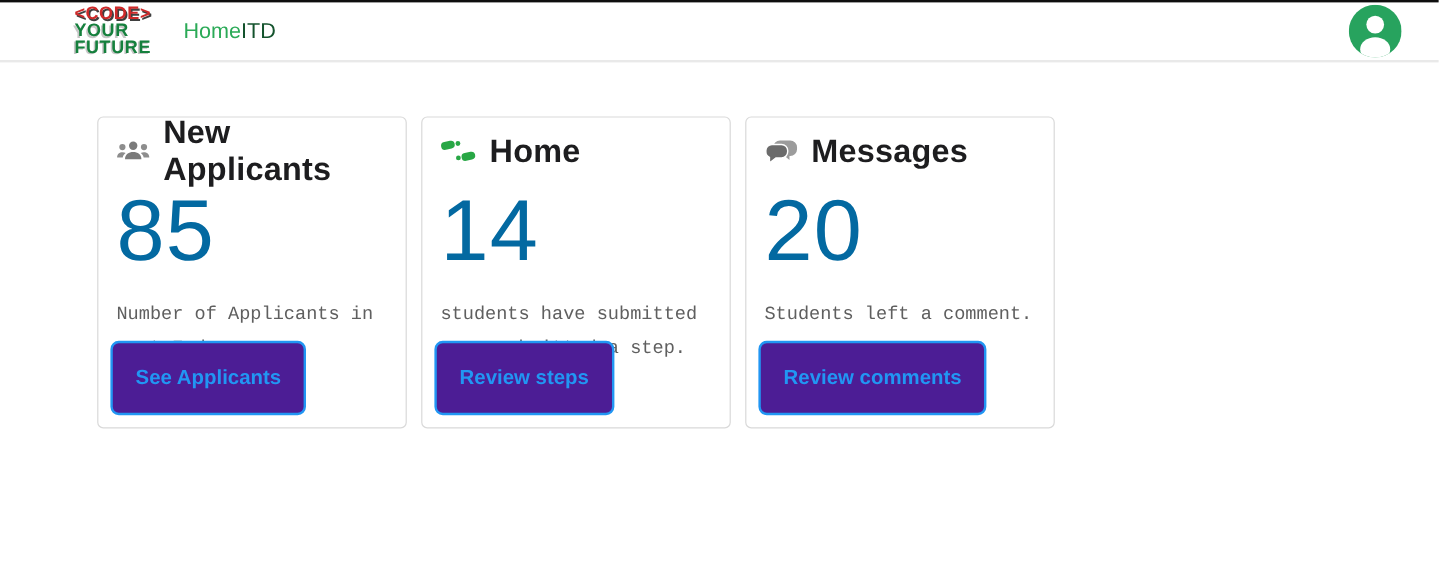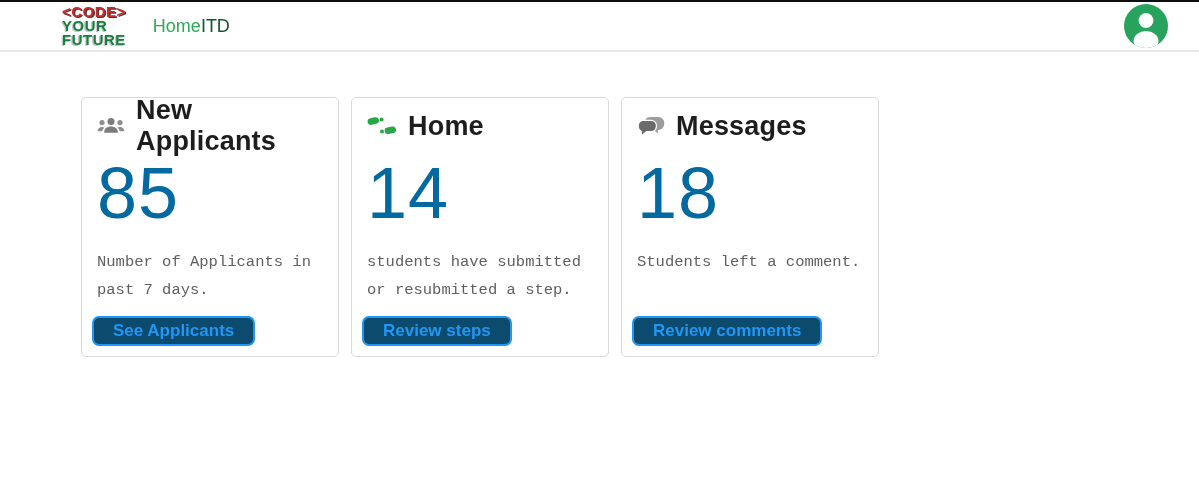--- a/index.html
+++ b/index.html
@@ -92,28 +92,28 @@
     font-size: 72px; font-weight: 400; color: #0369a1;
     line-height: 1; margin-top: 16px; letter-spacing: 1px;
   }
   .card-desc {
     font-size: 15.5px; color: #5f5f5f; line-height: 1.8;
     margin: 20px 0 0;
     font-family: Liberation Mono, monospace;
   }
   .card-btn {
     position: absolute; left: 10px; bottom: 10px;
-    background: #0c4a6e;
+    background: #4c1d95;
     border: 2px solid #2196f3;
     border-radius: 7px;
     color: #2196f3;
     font-family: inherit;
     font-weight: 700;
     font-size: 17px;
-    padding: 3px 19px;
+    padding: 19px 19px;
     cursor: pointer;
   }
 </style>
 </head>
 <body>
 
 <nav class="navbar">
   <div class="logo">
     <div class="logo-red">&lt;CODE&gt;</div>
     <div class="logo-dark">YOUR</div>
@@ -189,19 +189,19 @@
     <section class="card">
       <div class="card-head">
         <span class="card-icon">
           <svg width="28" height="21" viewBox="0 0 28 21">
             <path fill="#9c9c9c" d="M13 1h8.5a5.7 5.7 0 0 1 5.7 5.7v1.6a5.7 5.7 0 0 1-5.7 5.7h-0.6v3.4l-4-3.4H13a5.7 5.7 0 0 1-5.7-5.7V6.7A5.7 5.7 0 0 1 13 1z"></path>
             <path fill="#6b6b6b" stroke="#ffffff" stroke-width="1.2" d="M6.3 4.4h8a5.1 5.1 0 0 1 5.1 5.1v1a5.1 5.1 0 0 1-5.1 5.1H9.6l-5.4 4.3v-4.7a5.1 5.1 0 0 1-3-4.7v-1a5.1 5.1 0 0 1 5.1-5.1z"></path>
           </svg>
         </span>
         <h2 class="card-title">Messages</h2>
       </div>
-      <div class="card-value">18</div>
+      <div class="card-value">20</div>
       <p class="card-desc">Students left a comment.</p>
       <button class="card-btn">Review comments</button>
     </section>
 
   </div>
 </main>
 
 </body></html>

